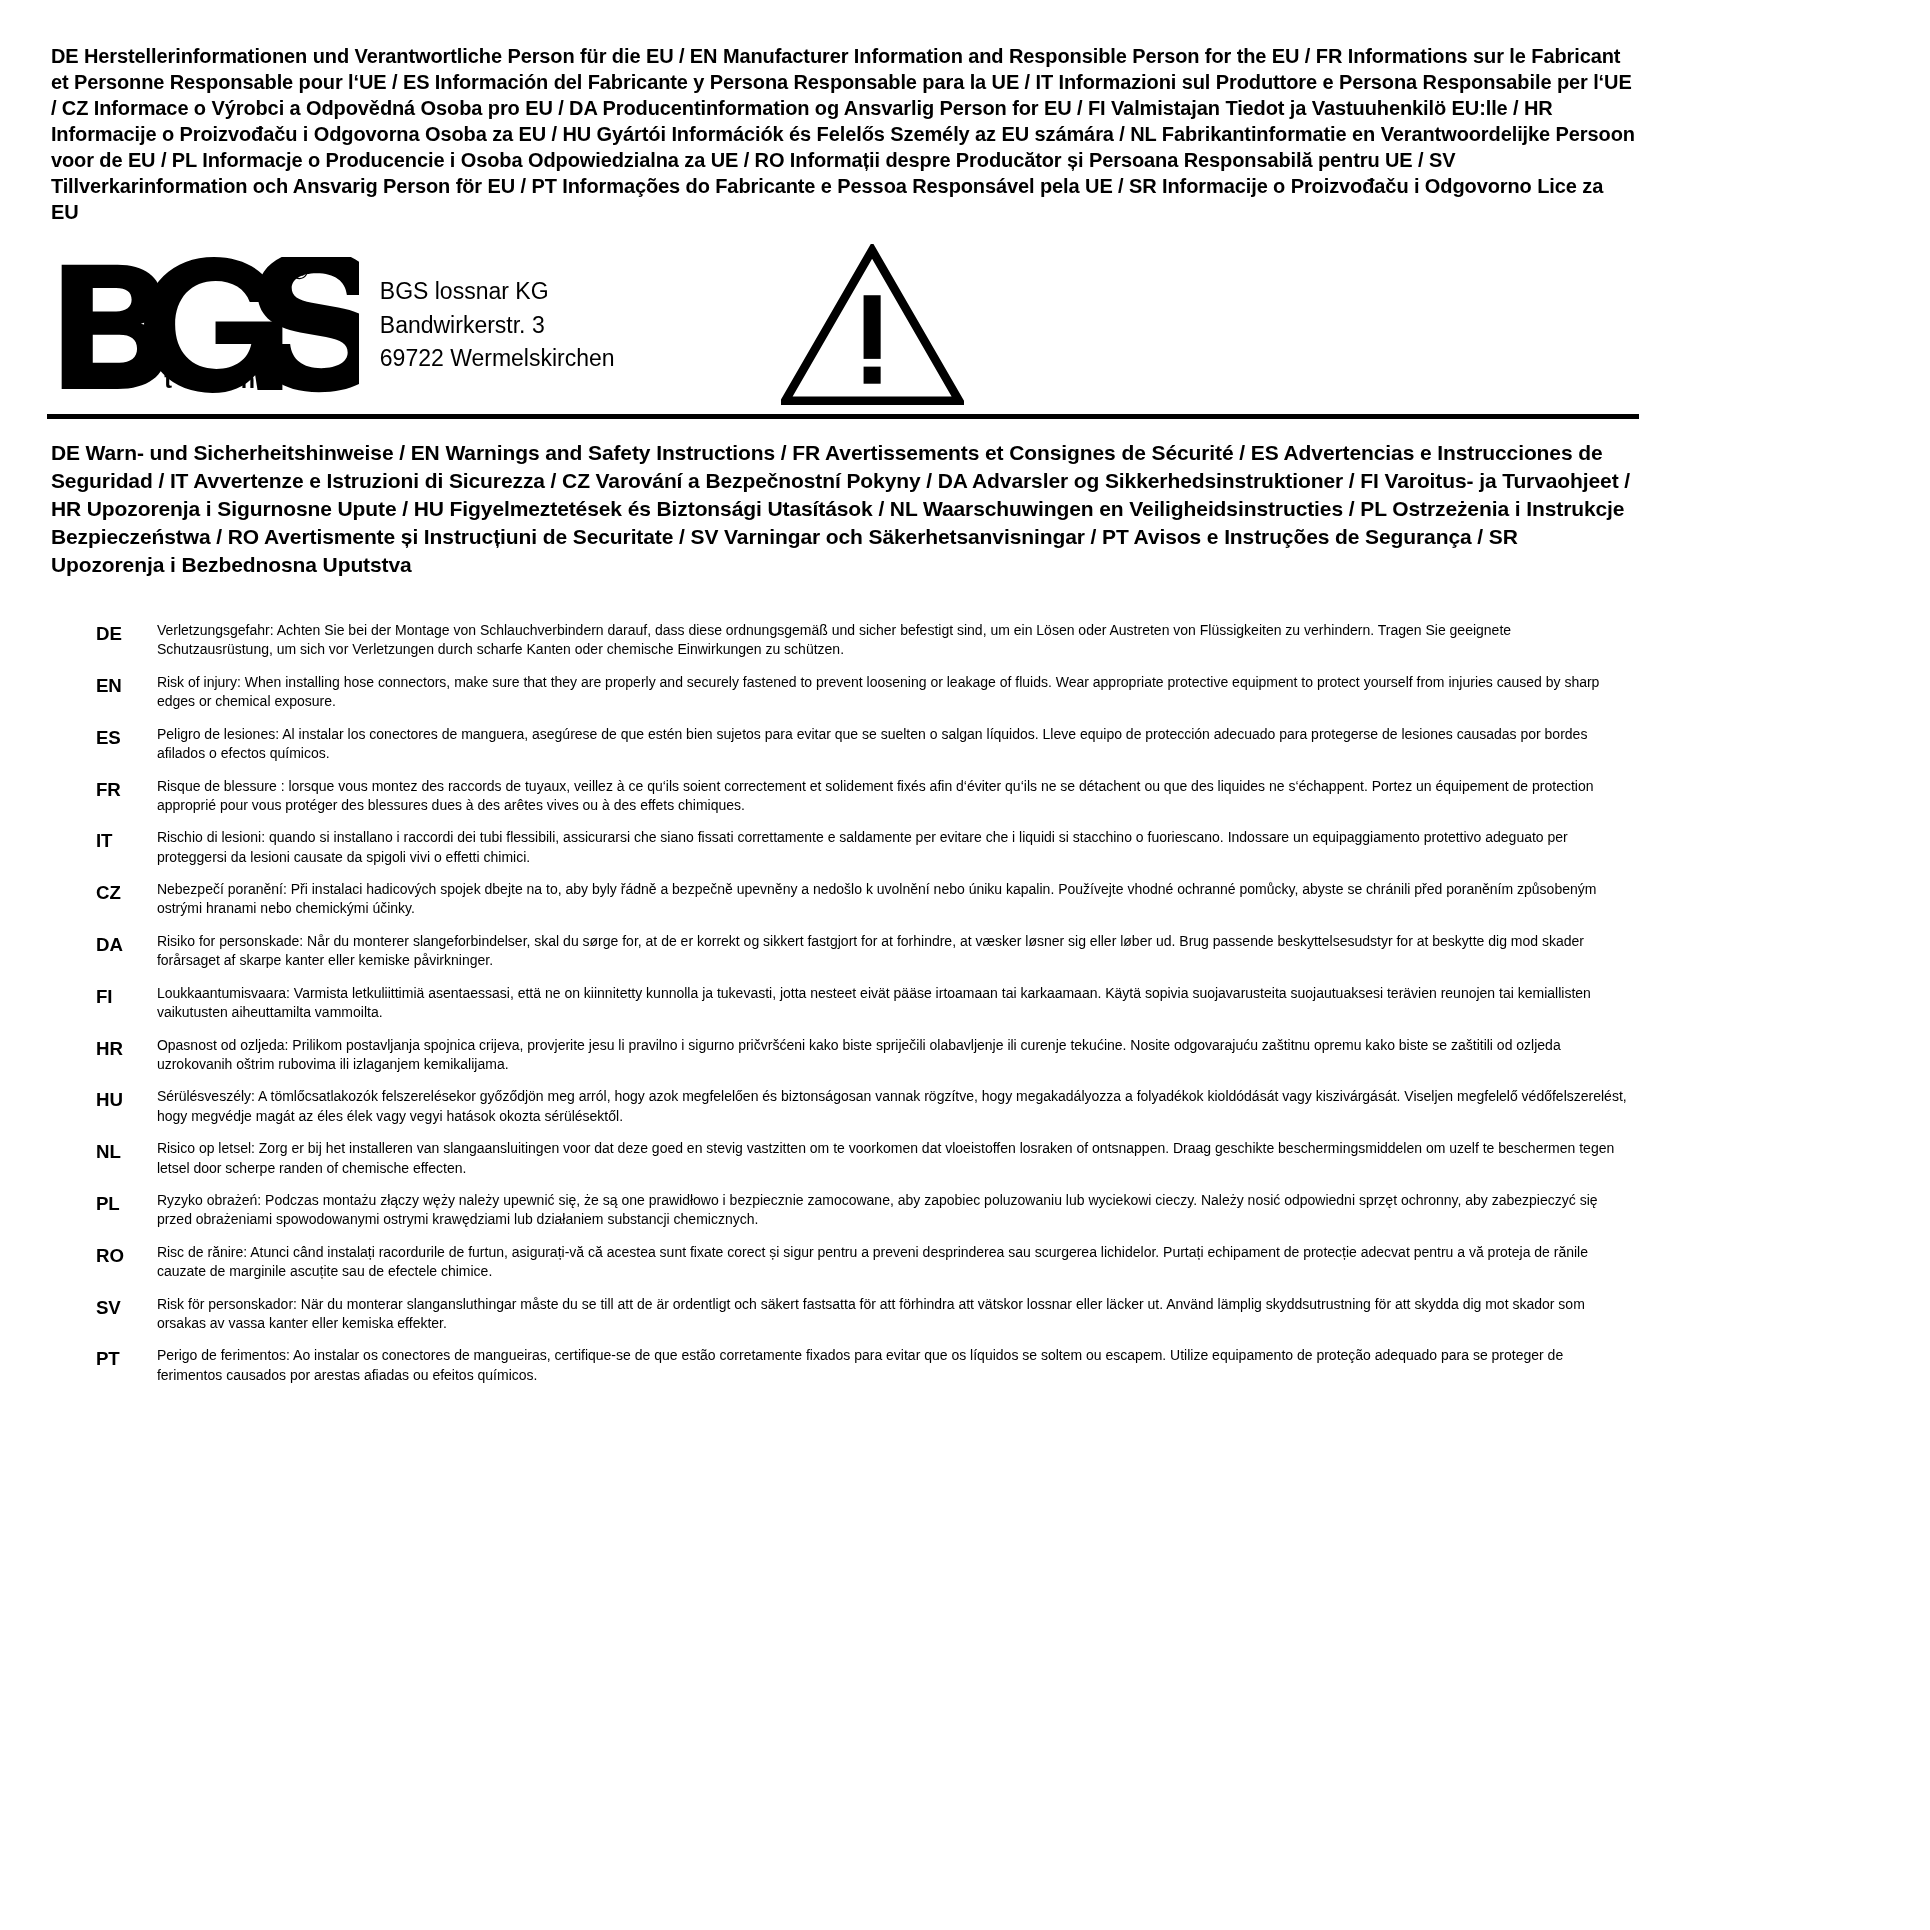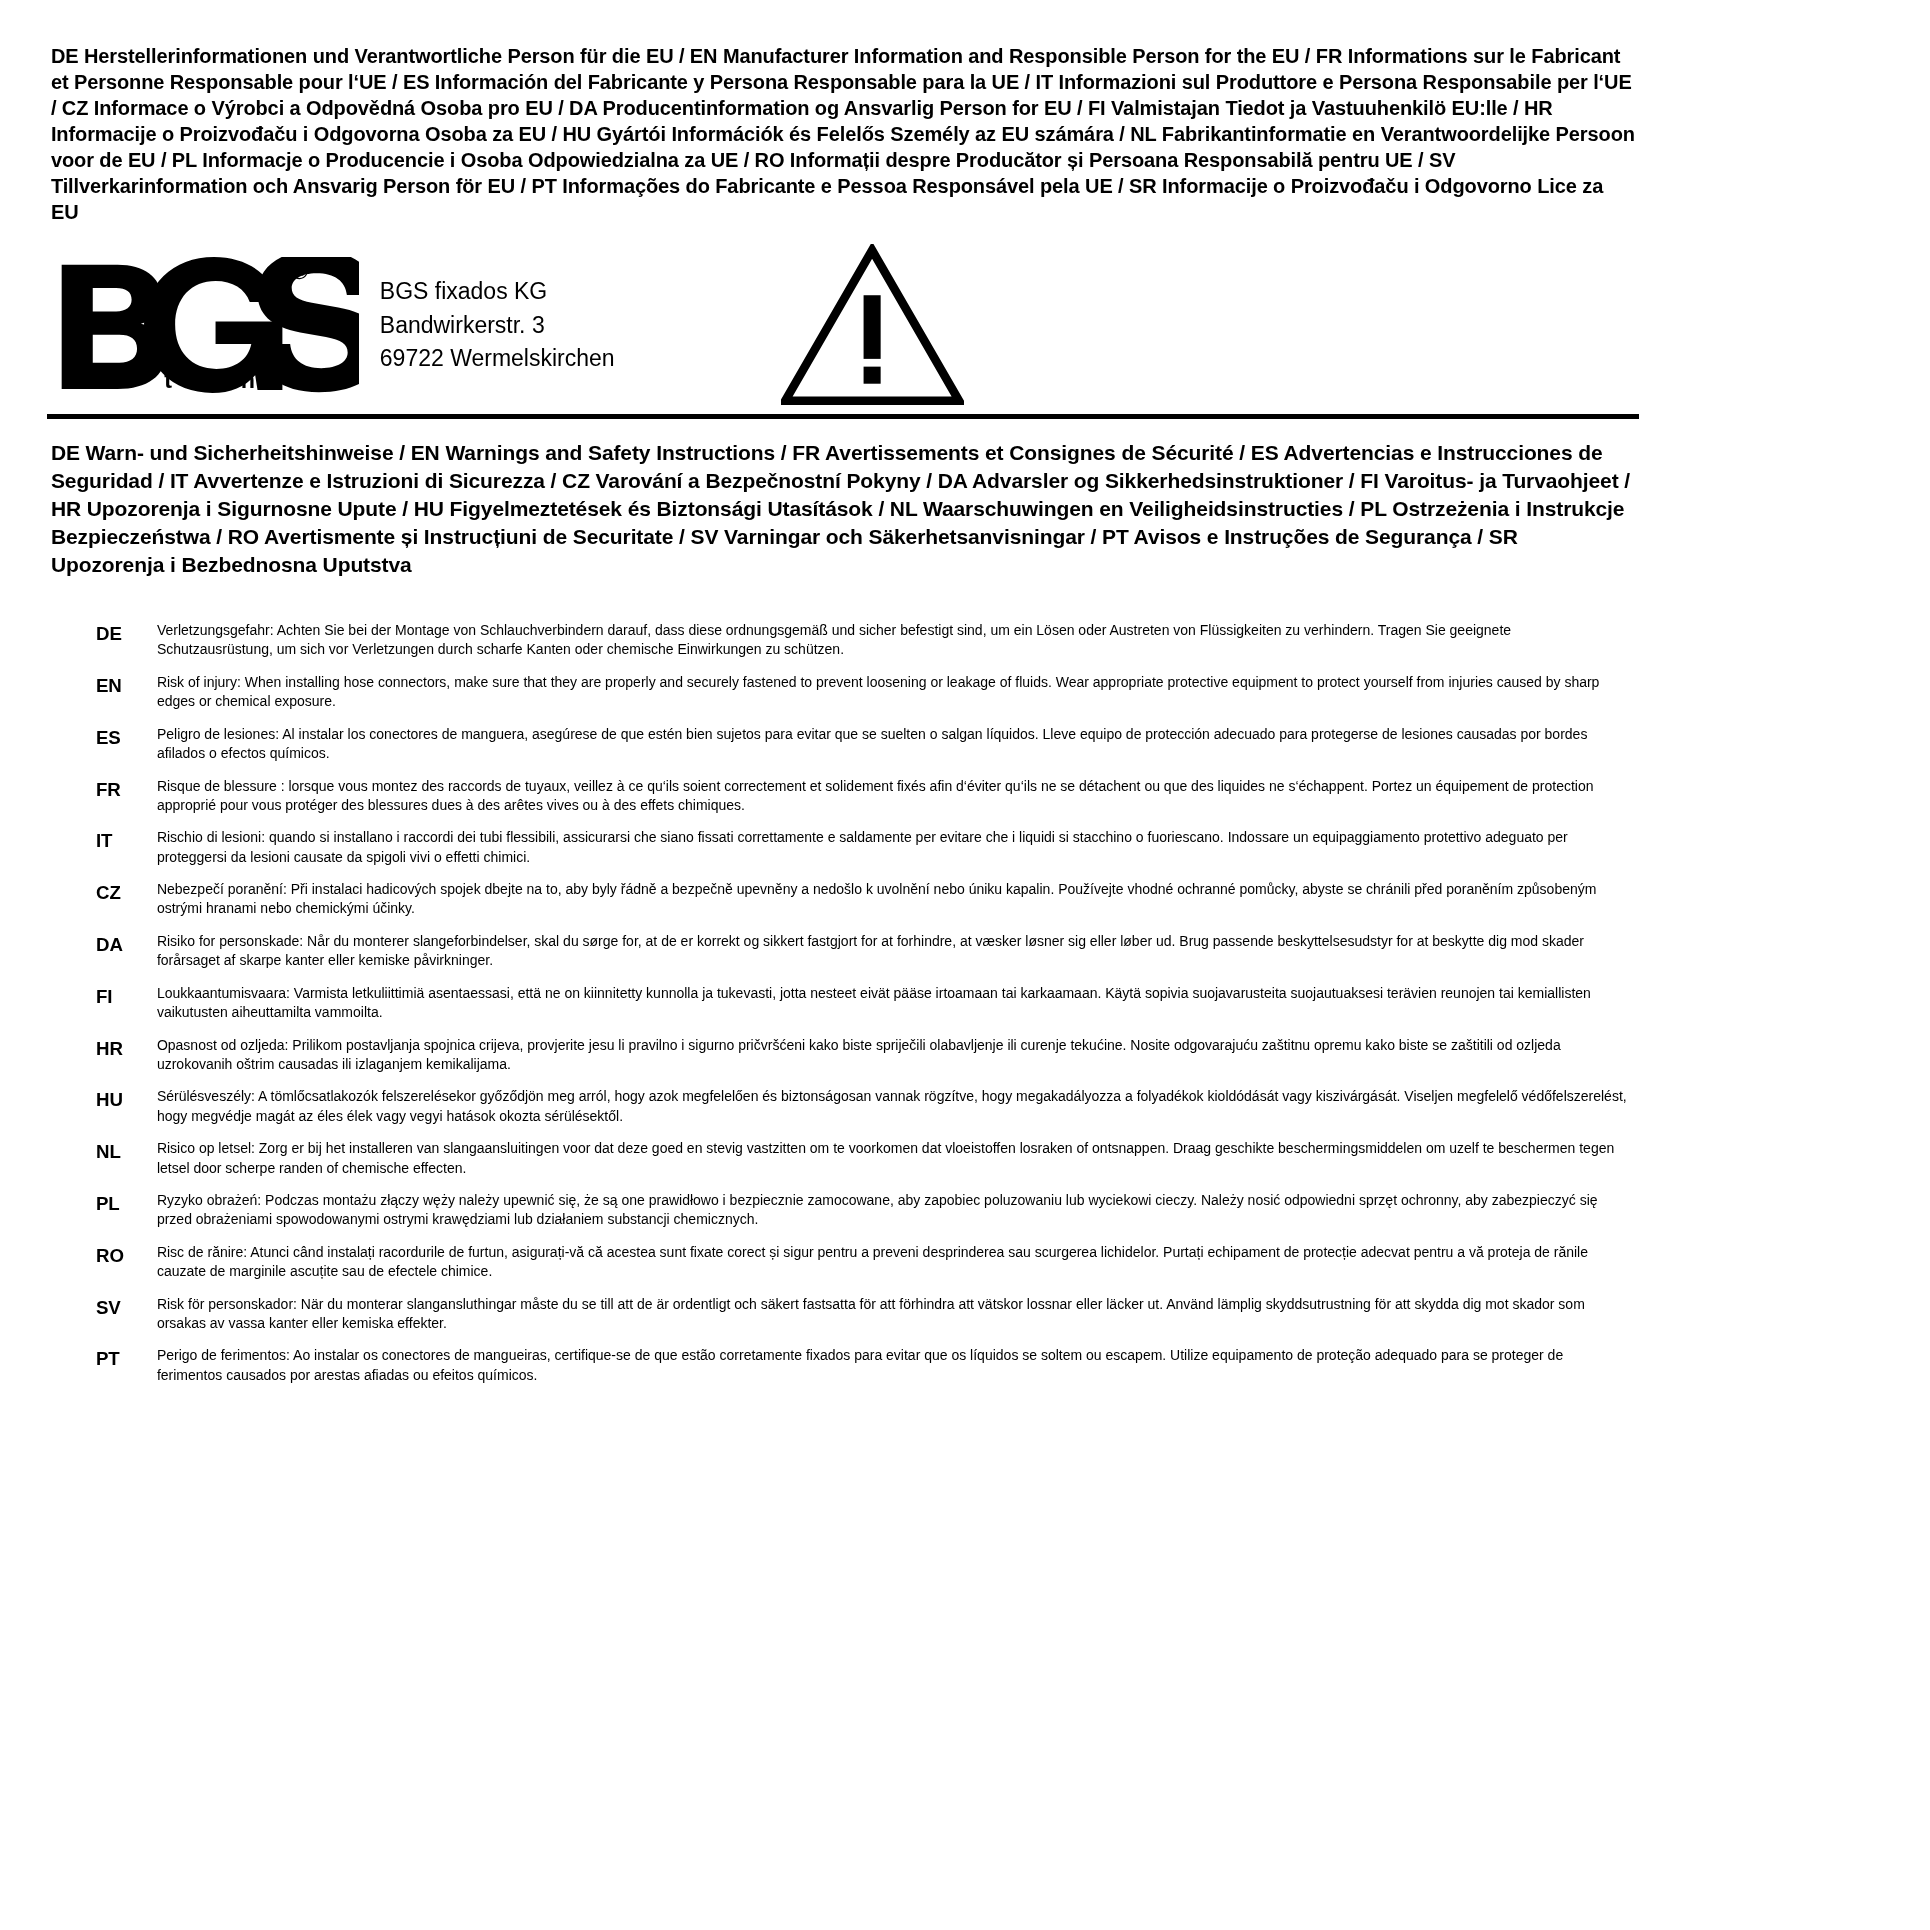--- a/index.html
+++ b/index.html
@@ -127,21 +127,21 @@
           <path d="M250 58 c-6-17-22-27-44-27-31 0-52 22-52 56 0 35 21 57 53 57 24 0 41-12 45-32 h-46 v-29 h86 v88 h-32 l-3-19 c-13 15-32 23-55 23-52 0-88-36-88-88 0-51 37-87 90-87 43 0 75 23 83 58 Z"></path>
 
           <path d="M262 112 h40 c2 20 16 31 40 31 21 0 34-8 34-20 0-11-8-16-28-20 l-33-6 c-38-7-55-24-55-51 0-33 30-55 76-55 46 0 76 23 78 58 h-39 c-2-18-16-28-39-28-20 0-32 8-32 19 0 10 8 16 26 19 l34 6 c39 7 57 24 57 52 0 35-32 57-82 57-50 0-76-23-78-62 Z"></path>
         </g>
         <text x="303" y="28" font-family="Liberation Sans, sans-serif" font-size="30" fill="#000">®</text>
         <text x="140" y="168" font-family="Liberation Sans, sans-serif" font-size="30" font-weight="bold" letter-spacing="5" fill="#000">t e c h n i c</text>
       </svg>
     </div>
 
     <div class="addr">
-      <div>BGS fixados KG</div>
+      <div>BGS lossnar KG</div>
       <div>Bandwirkerstr. 3</div>
       <div>69722 Wermelskirchen</div>
     </div>
 
 
 
     <div class="warn-tri">
       <svg width="183" height="163" viewBox="0 0 235 210" xmlns="http://www.w3.org/2000/svg" aria-hidden="true">
         <polygon points="117,8 229,202 5,202" fill="none" stroke="#000" stroke-width="11" stroke-linejoin="miter"></polygon>
         <rect x="106" y="66" width="22" height="82" fill="#000"></rect>
@@ -181,21 +181,21 @@
     <div class="lang-row">
       <div class="lang-code">DA</div>
       <div class="lang-text">Risiko for personskade: Når du monterer slangeforbindelser, skal du sørge for, at de er korrekt og sikkert fastgjort for at forhindre, at væsker løsner sig eller løber ud. Brug passende beskyttelsesudstyr for at beskytte dig mod skader forårsaget af skarpe kanter eller kemiske påvirkninger.</div>
     </div>
     <div class="lang-row">
       <div class="lang-code">FI</div>
       <div class="lang-text">Loukkaantumisvaara: Varmista letkuliittimiä asentaessasi, että ne on kiinnitetty kunnolla ja tukevasti, jotta nesteet eivät pääse irtoamaan tai karkaamaan. Käytä sopivia suojavarusteita suojautuaksesi terävien reunojen tai kemiallisten vaikutusten aiheuttamilta vammoilta.</div>
     </div>
     <div class="lang-row">
       <div class="lang-code">HR</div>
-      <div class="lang-text">Opasnost od ozljeda: Prilikom postavljanja spojnica crijeva, provjerite jesu li pravilno i sigurno pričvršćeni kako biste spriječili olabavljenje ili curenje tekućine. Nosite odgovarajuću zaštitnu opremu kako biste se zaštitili od ozljeda uzrokovanih oštrim causadas ili izlaganjem kemikalijama.</div>
+      <div class="lang-text">Opasnost od ozljeda: Prilikom postavljanja spojnica crijeva, provjerite jesu li pravilno i sigurno pričvršćeni kako biste spriječili olabavljenje ili curenje tekućine. Nosite odgovarajuću zaštitnu opremu kako biste se zaštitili od ozljeda uzrokovanih oštrim rubovima ili izlaganjem kemikalijama.</div>
     </div>
     <div class="lang-row">
       <div class="lang-code">HU</div>
       <div class="lang-text">Sérülésveszély: A tömlőcsatlakozók felszerelésekor győződjön meg arról, hogy azok megfelelően és biztonságosan vannak rögzítve, hogy megakadályozza a folyadékok kioldódását vagy kiszivárgását. Viseljen megfelelő védőfelszerelést, hogy megvédje magát az éles élek vagy vegyi hatások okozta sérülésektől.</div>
     </div>
     <div class="lang-row">
       <div class="lang-code">NL</div>
       <div class="lang-text">Risico op letsel: Zorg er bij het installeren van slangaansluitingen voor dat deze goed en stevig vastzitten om te voorkomen dat vloeistoffen losraken of ontsnappen. Draag geschikte beschermingsmiddelen om uzelf te beschermen tegen letsel door scherpe randen of chemische effecten.</div>
     </div>
     <div class="lang-row">

